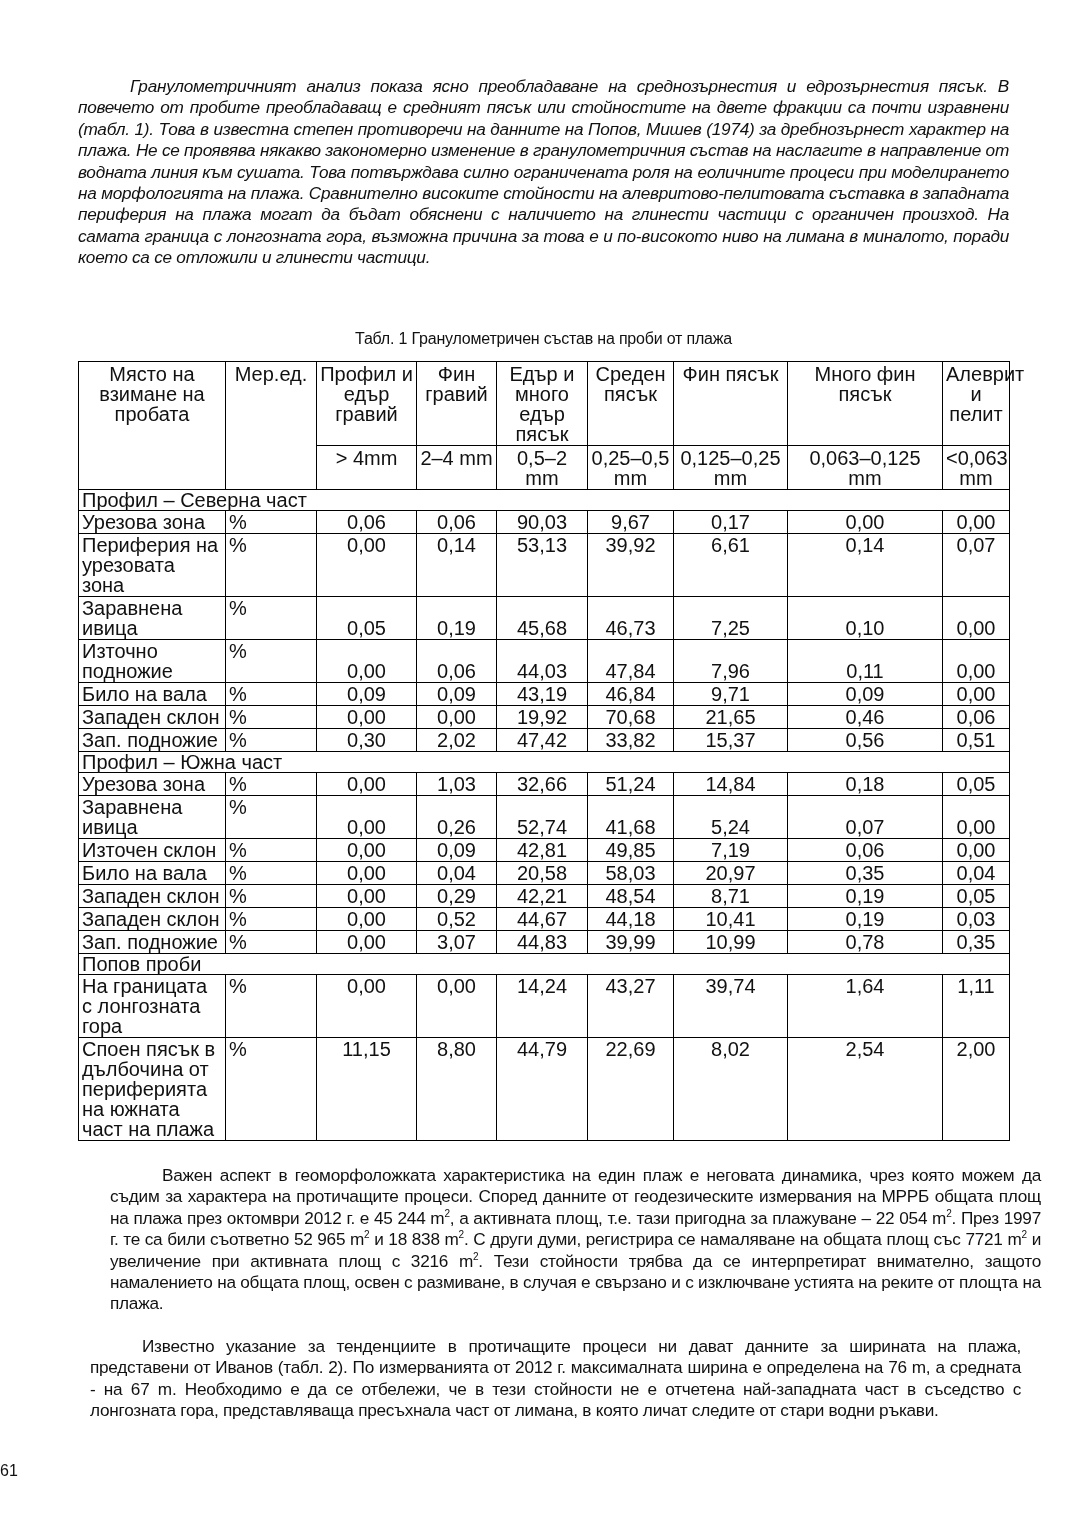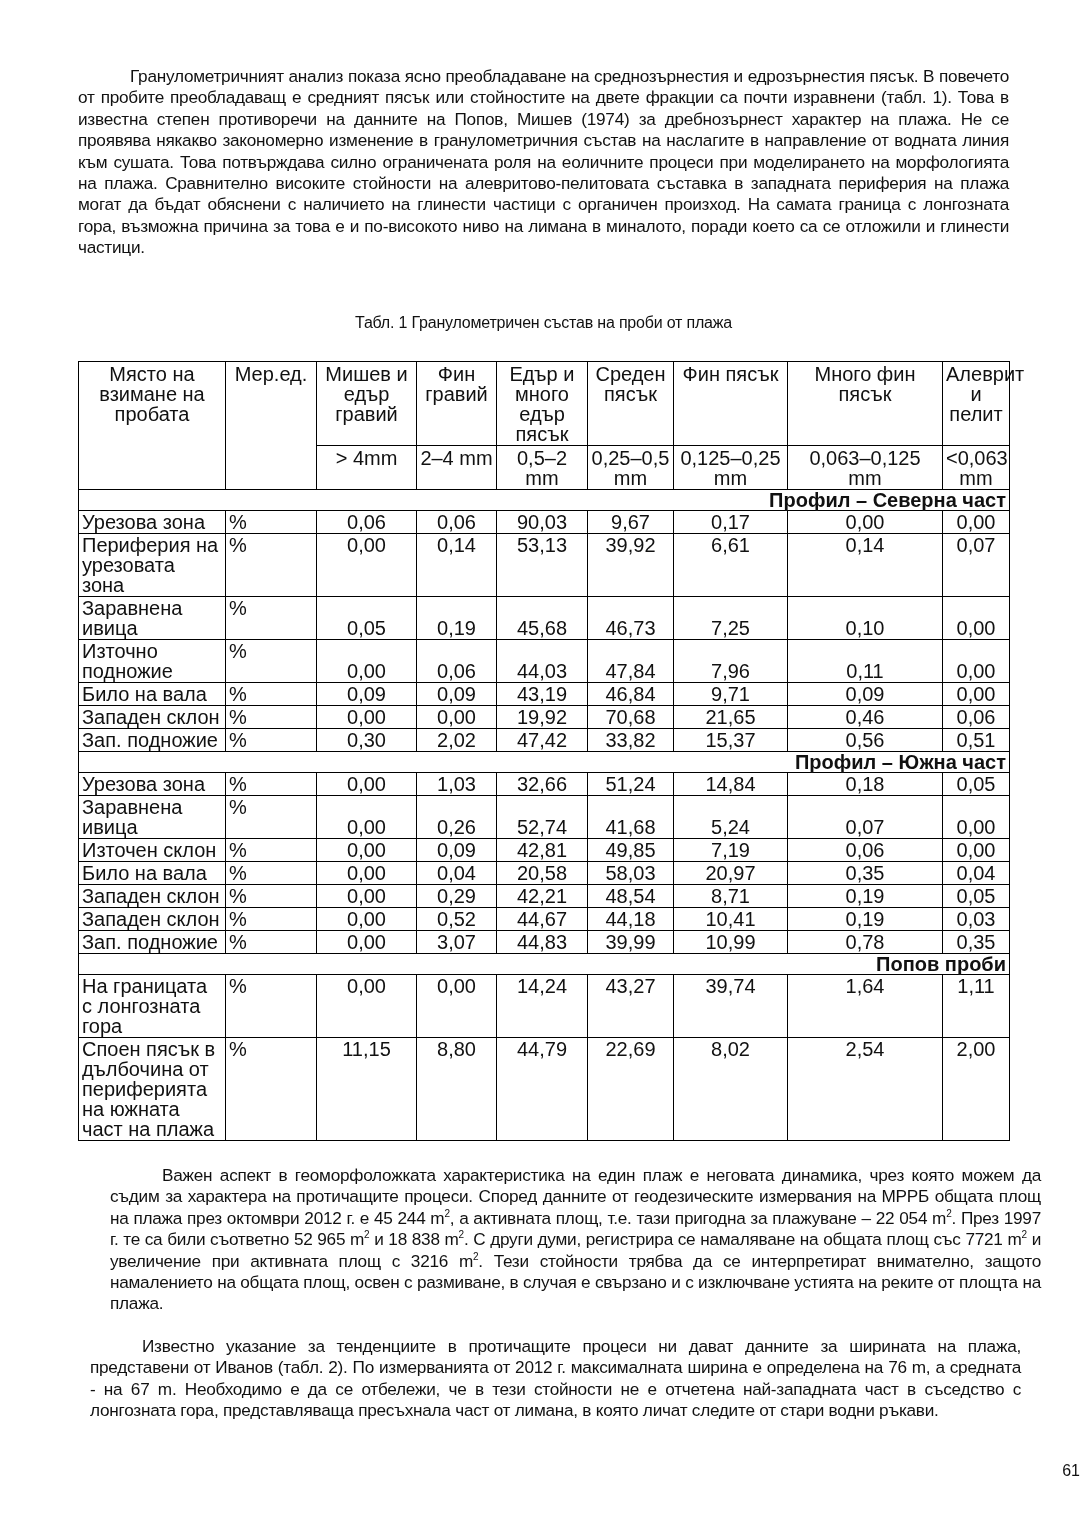--- a/index.html
+++ b/index.html
@@ -7,45 +7,45 @@
     width: 1080px; height: 1528px; position: relative; overflow: hidden;
     font-family: "Liberation Sans", sans-serif; color: #111;
   }
   .para {
     position: absolute; left: 78px; width: 931px;
     font-size: 17.2px; line-height: 21.4px; text-align: justify;
     text-indent: 52px; margin: 0;
     font-stretch: condensed;
     letter-spacing: -0.25px;
   }
-  .p1 { top: 66px; }
+  .p1 { top: 76px; font-style: italic; }
   .caption {
-    position: absolute; top: 314px; left: 78px; width: 931px;
+    position: absolute; top: 330px; left: 78px; width: 931px;
     text-align: center; font-size: 16px; letter-spacing: -0.2px;
   }
   table.gran {
     position: absolute; top: 361px; left: 78px; width: 931px;
     border-collapse: collapse; font-size: 20px; line-height: 20px;
     table-layout: fixed;
   }
   table.gran td {
     border: 1px solid #000; padding: 1px 3px; vertical-align: top;
   }
   table.gran tr.hdr td { text-align: center; padding-top: 2px; }
-  table.gran tr.sec td { text-align: right; font-weight: bold; padding: 0 3px; line-height: 20px; }
+  table.gran tr.sec td { text-align: left; font-weight: normal; padding: 0 3px; line-height: 20px; }
   table.gran td.place { text-align: left; }
   table.gran td.place.center { text-align: left; }
   table.gran td.num { text-align: center; }
   table.gran td.bottom { vertical-align: bottom; }
   .p2 { top: 1165px; margin-left: 32px; }
   .p3 { top: 1336px; margin-left: 12px; }
   sup { font-size: 10px; line-height: 0; vertical-align: 7px; }
   .pageno {
     position: absolute; top: 1462px; left: 0; width: 1080px;
-    text-align: right; font-size: 16px;
+    text-align: left; font-size: 16px;
   }
 </style>
 </head>
 <body>
 
 <p class="para p1">Гранулометричният анализ показа ясно преобладаване на среднозърнестия и едрозърнестия пясък. В повечето от пробите преобладаващ е средният пясък или стойностите на двете фракции са почти изравнени (табл. 1). Това в известна степен противоречи на данните на Попов, Мишев (1974) за дребнозърнест характер на плажа. Не се проявява някакво закономерно изменение в гранулометричния състав на наслагите в направление от водната линия към сушата. Това потвърждава силно ограничената роля на еоличните процеси при моделирането на морфологията на плажа. Сравнително високите стойности на алевритово-пелитовата съставка в западната периферия на плажа могат да бъдат обяснени с наличието на глинести частици с органичен произход. На самата граница с лонгозната гора, възможна причина за това е и по-високото ниво на лимана в миналото, поради което са се отложили и глинести частици.</p>
 
 <div class="caption">Табл. 1 Гранулометричен състав на проби от плажа</div>
 
 <table class="gran">
@@ -57,21 +57,21 @@
     <col style="width:91px">
       <col style="width:86px">
       <col style="width:114px">
       <col style="width:155px">
       <col style="width:67px">
   </colgroup>
   <tbody id="tbody">
     <tr class="hdr">
       <td rowspan="2">Място на взимане на пробата</td>
       <td rowspan="2">Мер.ед.</td>
-      <td>Мишев и едър гравий</td>
+      <td>Профил и едър гравий</td>
       <td>Фин гравий</td>
       <td>Едър и много едър пясък</td>
       <td>Среден пясък</td>
       <td>Фин пясък</td>
       <td>Много фин пясък</td>
       <td>Алеврит и пелит</td>
     </tr>
     <tr class="hdr">
       <td>&gt; 4mm</td>
       <td>2–4 mm</td>

